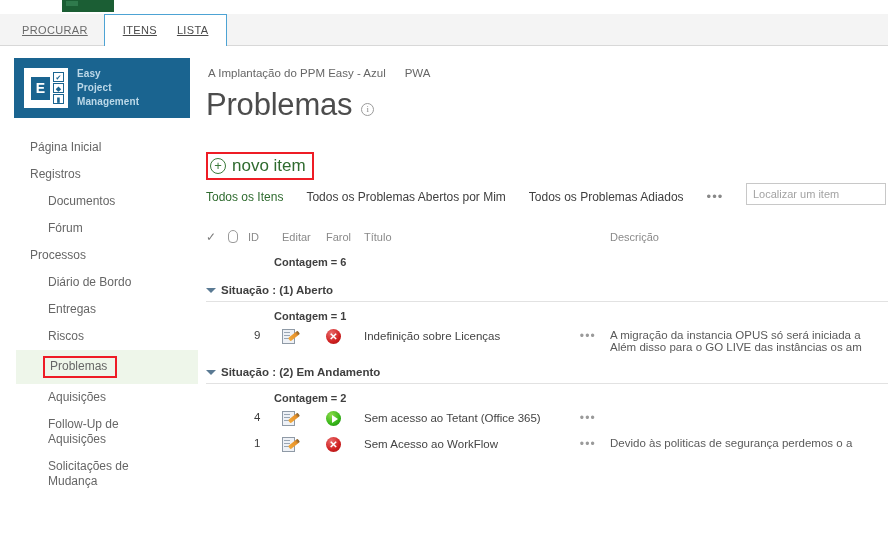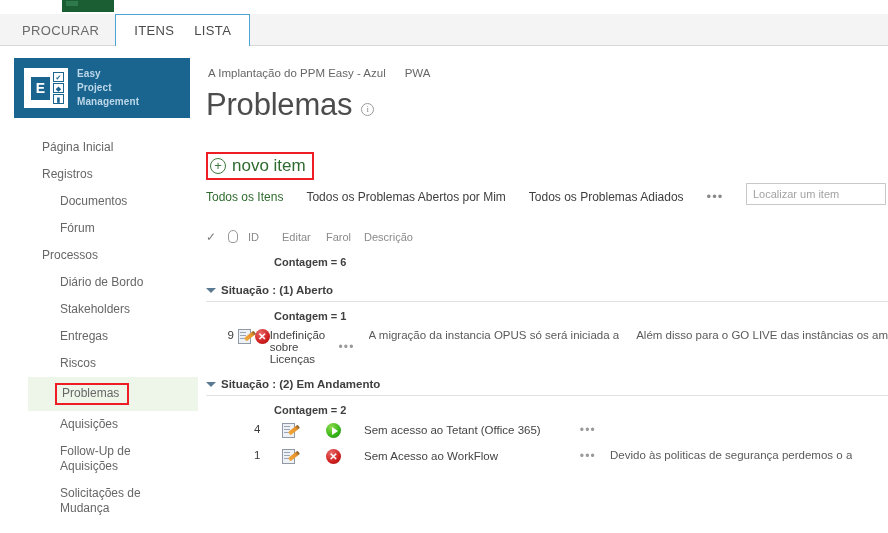--- a/index.html
+++ b/index.html
@@ -27,23 +27,24 @@
   }
 
   
   #ribbon {
     position: absolute; left: 0; top: 14px; width: 888px; height: 32px;
     background: #f4f4f4;
     border-bottom: 1px solid #d8d8d8;
   }
   #ribbon-tabs { position: absolute; left: 0; top: 0; display: flex; align-items: flex-end; height: 32px; }
   .ribbon-tab {
-    font-size: 13px; letter-spacing: 0.35px; color: #666666;
+    font-size: 11px; letter-spacing: 0.35px; color: #666666;
     padding: 0 12px; line-height: 31px; height: 31px; white-space: nowrap;
     cursor: pointer;
+    text-decoration: underline;
   }
   #ribbon-tab-procurar { margin-left: 10px; color: #6a6a6a; }
   #ribbon-group-selected {
     display: flex; align-items: flex-end;
     border: 1px solid #4da3d4; border-bottom: none;
     background: #ffffff; height: 32px; margin-left: 4px;
     padding: 0 8px;
   }
   #ribbon-group-selected .ribbon-tab { color: #4a4a4a; padding: 0 10px; }
 
@@ -72,21 +73,21 @@
   .logo-chip {
     width: 11px; height: 10px; background: #ffffff;
     border: 1px solid #1a6490; display: flex;
     align-items: center; justify-content: center;
     font-size: 7px; color: #1a6490; line-height: 1;
   }
   #logo-text {
     margin-left: 9px; color: #bcd8e8; font-size: 10px;
     line-height: 14px; font-weight: bold; letter-spacing: 0.1px;
   }
-  #nav-list { position: absolute; left: 16px; top: 88px; width: 198px; padding-left: 12px; }
+  #nav-list { position: absolute; left: 4px; top: 88px; width: 198px; padding-left: 12px; }
   .nav-item {
     font-size: 12px; color: #666666; line-height: 15px;
     padding: 6px 10px 6px 14px; cursor: pointer; white-space: pre-line;
   }
   .nav-item.child { padding-left: 32px; }
   .nav-item.selected {
     background: #eef6ea;
   }
   .nav-item.selected .nav-label-box {
     display: inline-block;
@@ -186,21 +187,21 @@
 
   .data-row {
     display: flex; align-items: flex-start; min-height: 26px;
     font-size: 11.5px; color: #444444; padding-top: 4px;
   }
   .data-row .c-id { padding-left: 6px; color: #3b3b3b; }
   .row-title { color: #444444; }
   .row-ellipsis { color: #9a9a9a; letter-spacing: 1.2px; font-size: 12px; }
   .c-titlewrap { width: 246px; display: flex; align-items: center; justify-content: space-between; padding-right: 14px; }
   .desc-line { color: #5a5a5a; white-space: nowrap; overflow: hidden; }
-  .desc-block { display: flex; flex-direction: row; gap: 17px; }
+  .desc-block { display: flex; flex-direction: column; }
 
   
   .icon-edit { width: 17px; height: 16px; position: relative; display: inline-block; }
   .icon-edit .pg {
     position: absolute; left: 0; top: 0; width: 13px; height: 15px;
     background: #eef1f6; border: 1px solid #8f9aa6;
   }
   .icon-edit .ln {
     position: absolute; left: 2px; width: 6px; height: 1px; background: #9aa6b3;
   }
@@ -263,21 +264,20 @@
       <div>Management</div>
     </div>
   </div>
   <div id="nav-list">
       <div class="nav-item"><span class="">Página Inicial</span></div>
       <div class="nav-item"><span class="">Registros</span></div>
       <div class="nav-item child"><span class="">Documentos</span></div>
       <div class="nav-item child"><span class="">Fórum</span></div>
       <div class="nav-item"><span class="">Processos</span></div>
       <div class="nav-item child"><span class="">Diário de Bordo</span></div>
-      <div class="nav-item child"><span class="">Stakeholders</span></div>
       <div class="nav-item child"><span class="">Entregas</span></div>
       <div class="nav-item child"><span class="">Riscos</span></div>
       <div class="nav-item child selected"><span class="nav-label-box">Problemas</span></div>
       <div class="nav-item child"><span class="">Aquisições</span></div>
       <div class="nav-item child"><span class="">Follow-Up de
 Aquisições</span></div>
       <div class="nav-item child"><span class="">Solicitações de
 Mudança</span></div>
     </div>
 </div>
@@ -314,20 +314,21 @@
     <div class="th-row">
       <div class="c-check">
         <span class="check-glyph">✓</span>
       </div>
       <div class="c-attach">
         <span class="icon-attach"></span>
       </div>
       <div class="c-id">ID</div>
       <div class="c-edit">Editar</div>
       <div class="c-farol">Farol</div>
+      <div class="c-title">Título</div>
       <div class="c-desc">Descrição</div>
     </div>
 
     <div class="count-row">Contagem = 6</div>
 
     <div id="groups-container">
         <div class="group-header">
           <span class="group-caret"></span>
           <span>Situação : (1) Aberto</span>
         </div>

